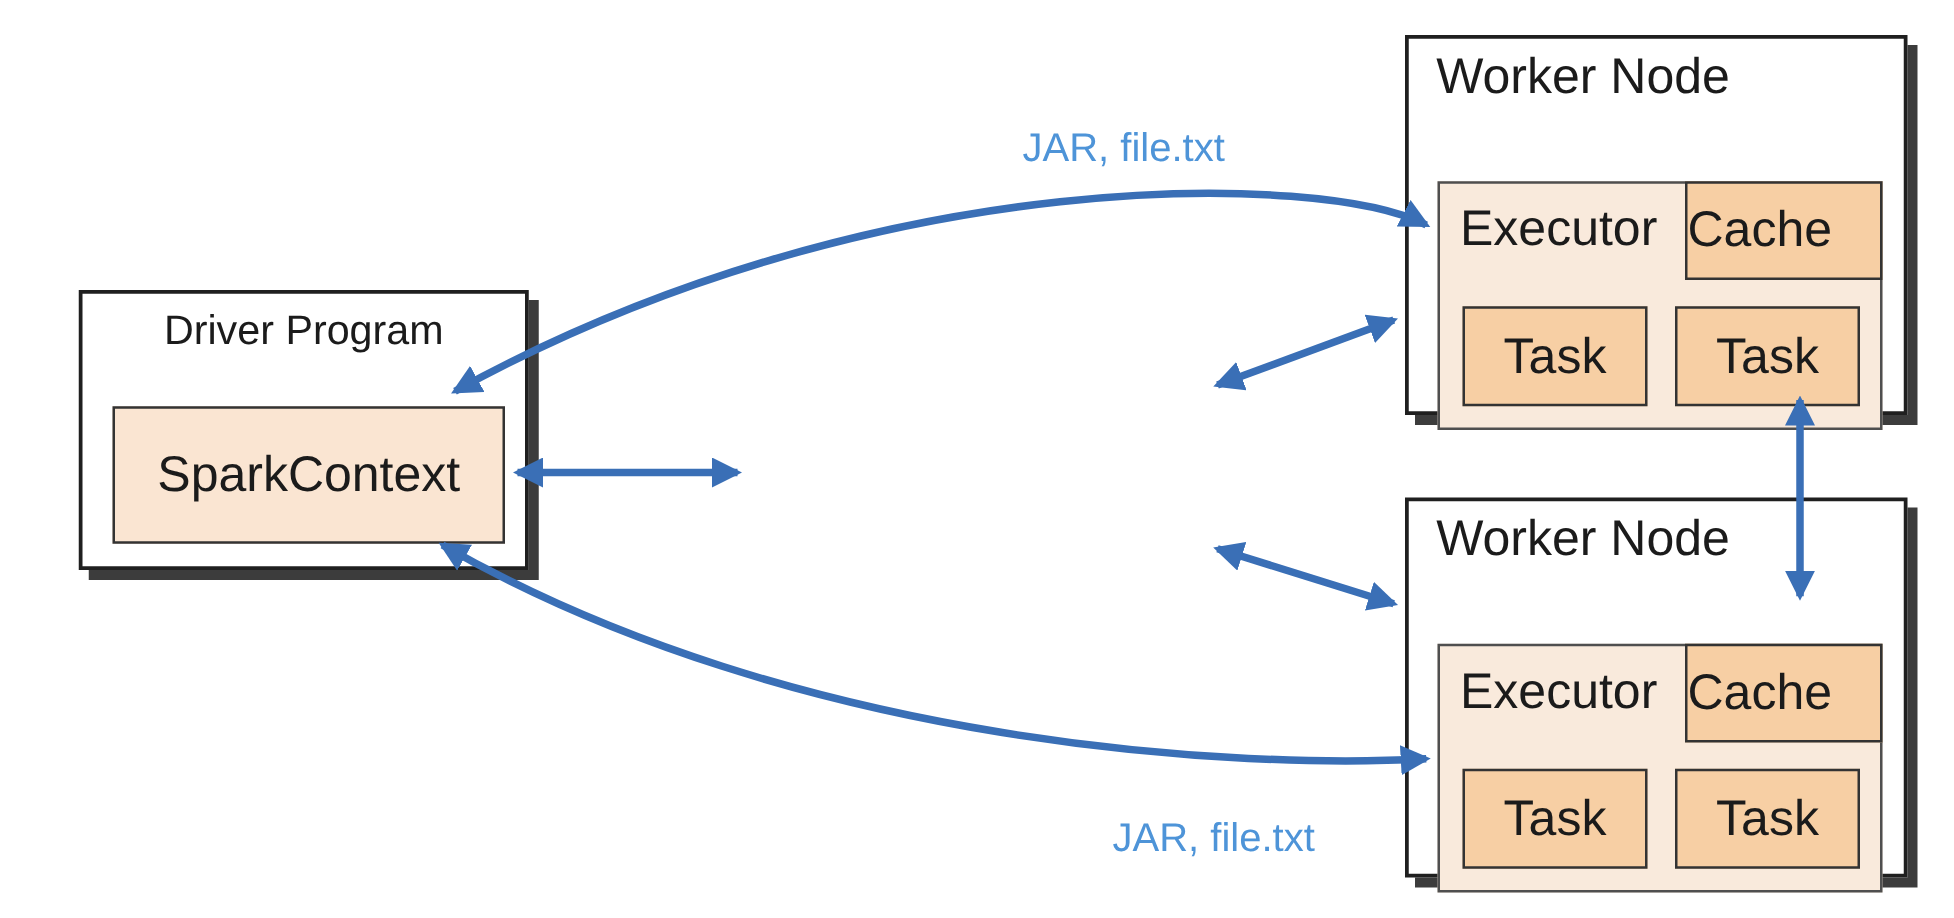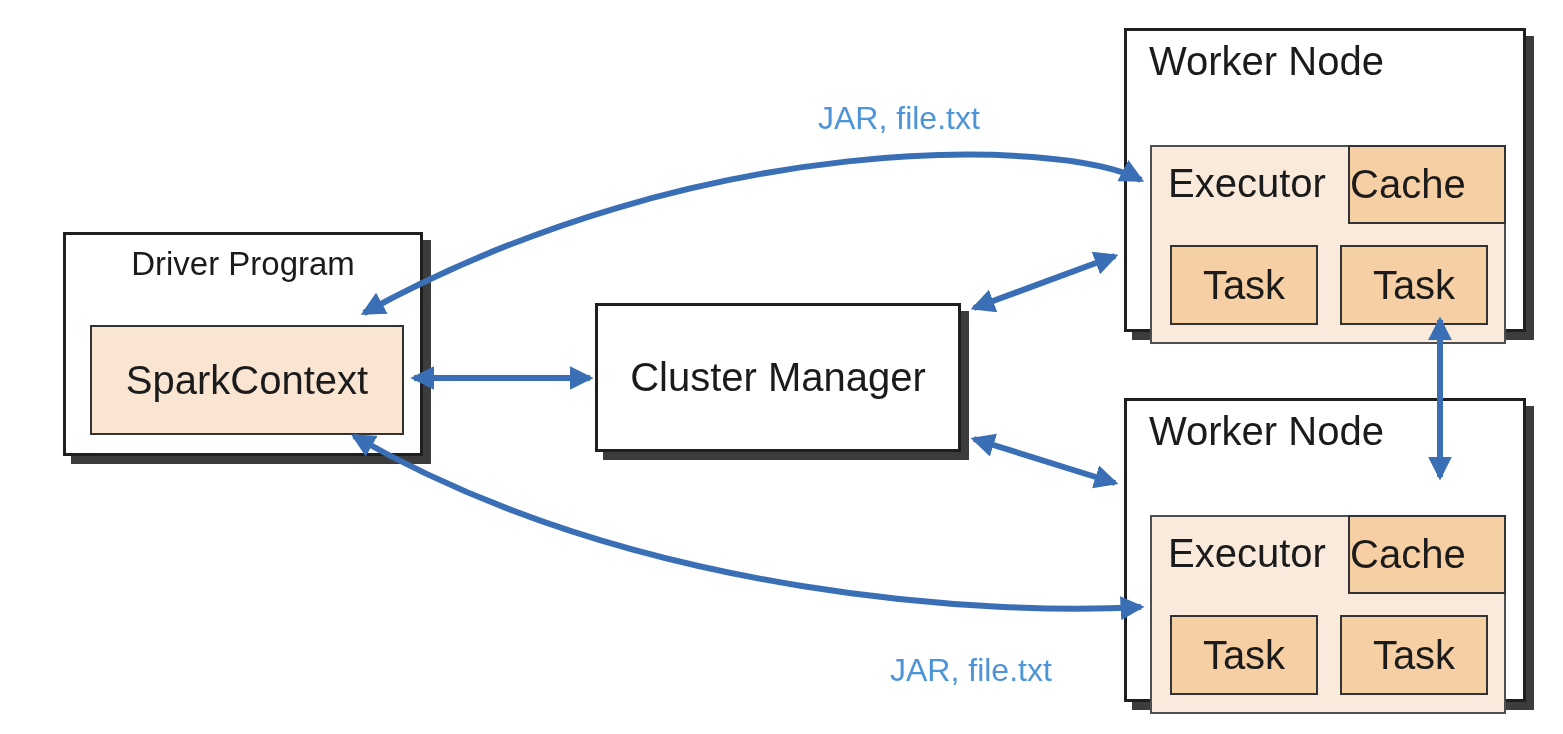--- a/index.html
+++ b/index.html
@@ -66,23 +66,20 @@
 
 <div class="canvas">
 
   <div class="node driver">
     <div class="node-title">Driver Program</div>
     <div class="spark-context">
       <span>SparkContext</span>
     </div>
   </div>
 
-  <div class="node cluster-manager">
-    <span class="cm-label">Cluster Manager</span>
-  </div>
 
   <div class="node worker worker-top">
     <div class="node-title">Worker Node</div>
     <div class="executor">
       <div class="executor-label">Executor</div>
       <div class="cache">
         <span>Cache</span>
       </div>
       <div class="task t1">
         <span>Task</span>

